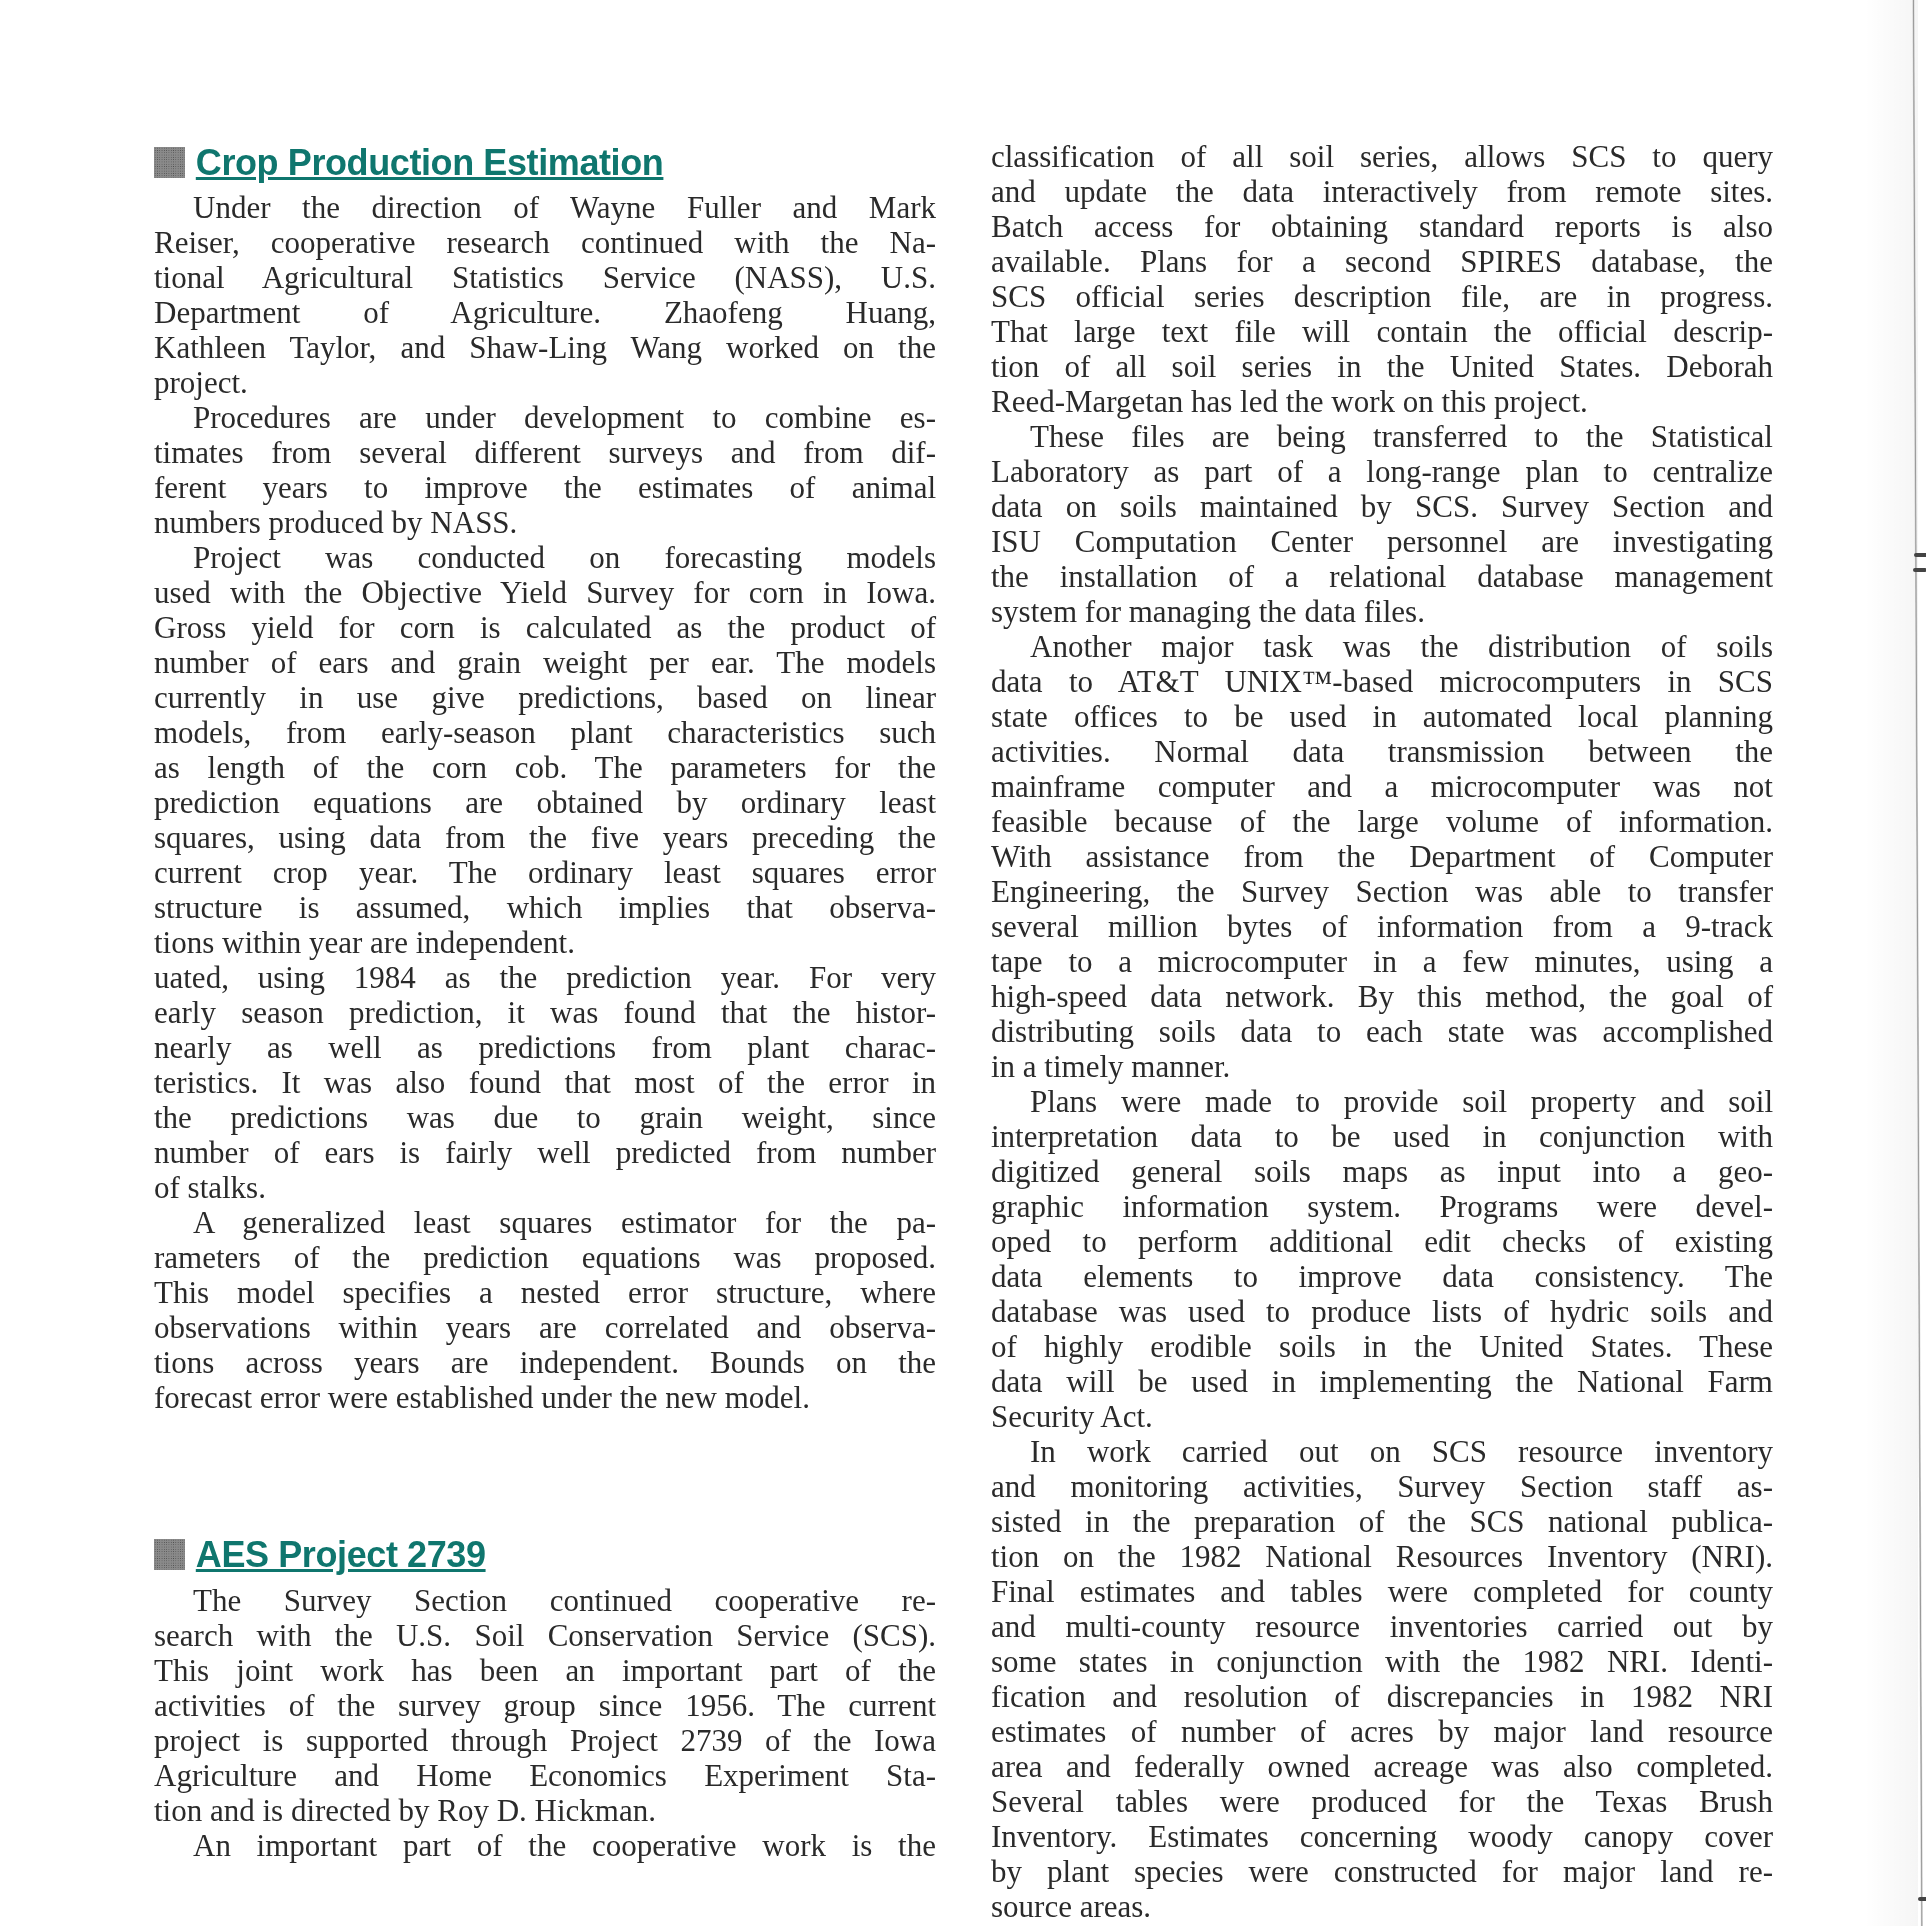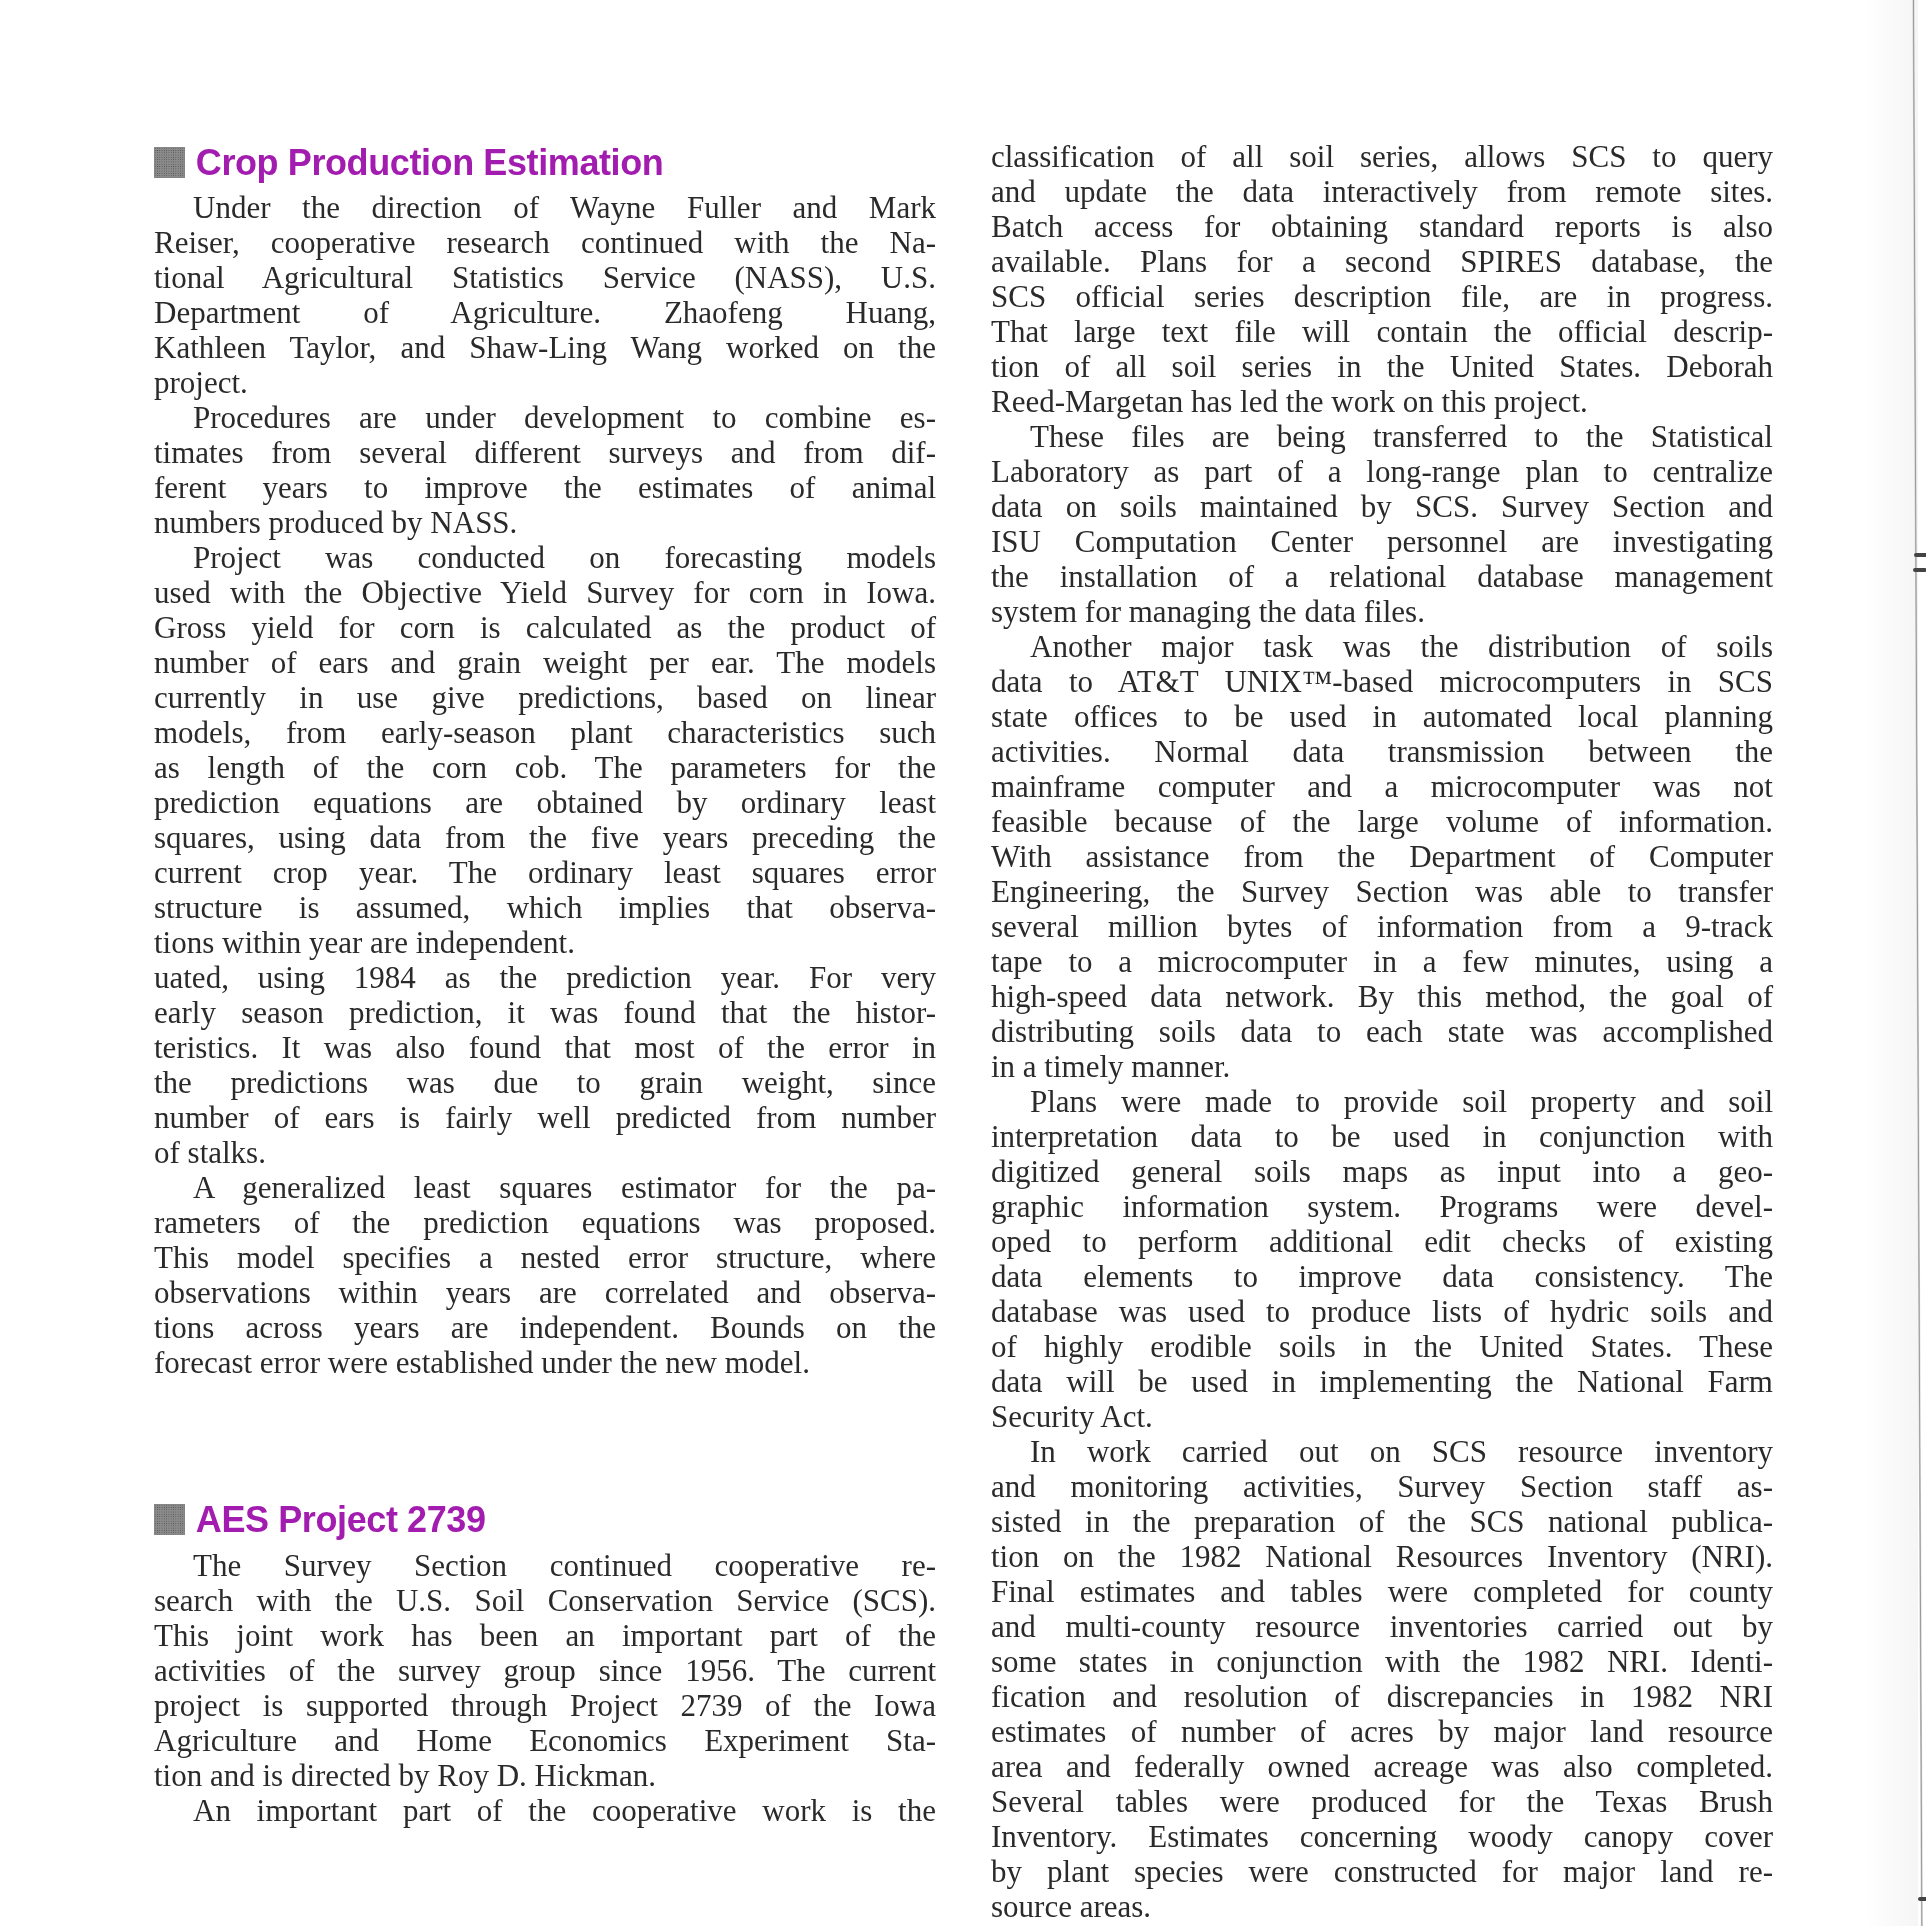--- a/index.html
+++ b/index.html
@@ -17,22 +17,23 @@
   .col-right { left: 991px; top: 139px; }
   .line {
     display: block; white-space: nowrap; text-align: justify; text-align-last: justify;
     height: 35px; overflow: visible;
   }
   .line.last { text-align-last: left; }
   .line.indent { padding-left: 39px; }
   .heading {
     display: flex; align-items: center; height: 46px;
     font-family: "Liberation Sans", "DejaVu Sans", sans-serif;
-    font-weight: bold; font-size: 36px; color: #a21caf; letter-spacing: -0.4px;
+    font-weight: bold; font-size: 36px; color: #0f766e; letter-spacing: -0.4px;
     margin-bottom: 5.4px;
+    text-decoration: underline;
   }
   .bullet {
     width: 31px; height: 31px; margin-right: 10.8px; flex: 0 0 auto;
     background-color: #8a8a8a;
     background-image: radial-gradient(#4a4a4a 35%, transparent 40%);
     background-size: 2.3px 2.3px;
   }
   .spacer { height: 154px; }
   .page-edge {
     position: absolute; left: 1918px; top: 0; width: 1.9px; height: 2535px;
@@ -87,20 +88,21 @@
           <span class="line">as length of the corn cob. The parameters for the</span>
           <span class="line">prediction equations are obtained by ordinary least</span>
           <span class="line">squares, using data from the five years preceding the</span>
           <span class="line">current crop year. The ordinary least squares error</span>
           <span class="line">structure is assumed, which implies that observa-</span>
           <span class="line last">tions within year are independent.</span>
         </div>
         <div>
           <span class="line">uated, using 1984 as the prediction year. For very</span>
           <span class="line">early season prediction, it was found that the histor-</span>
+          <span class="line">nearly as well as predictions from plant charac-</span>
           <span class="line">teristics. It was also found that most of the error in</span>
           <span class="line">the predictions was due to grain weight, since</span>
           <span class="line">number of ears is fairly well predicted from number</span>
           <span class="line last">of stalks.</span>
         </div>
         <div>
           <span class="line indent">A generalized least squares estimator for the pa-</span>
           <span class="line">rameters of the prediction equations was proposed.</span>
           <span class="line">This model specifies a nested error structure, where</span>
           <span class="line">observations within years are correlated and observa-</span>

